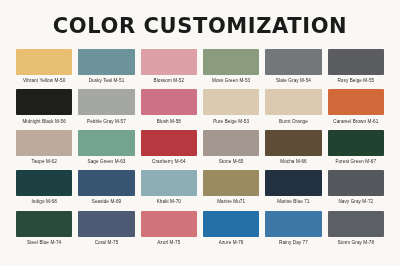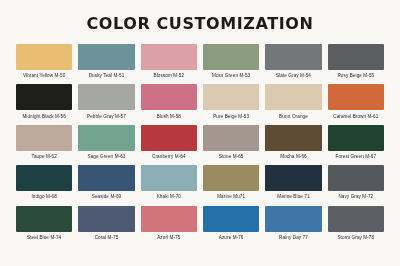--- a/index.html
+++ b/index.html
@@ -15,21 +15,21 @@
   }
   .page {
     position: relative;
     width: 400px;
     height: 266px;
     box-sizing: border-box;
     background: #faf8f5;
   }
   .page-title {
     text-align: center;
-    font-size: 16px;
+    font-size: 21px;
     font-weight: bold;
     letter-spacing: 0.6px;
     color: #1b1b1b;
     margin: 0;
     padding-top: 14px;
     font-family: "DejaVu Sans", sans-serif;
   }
   .palette-grid {
     box-sizing: border-box;
     width: 400px;

